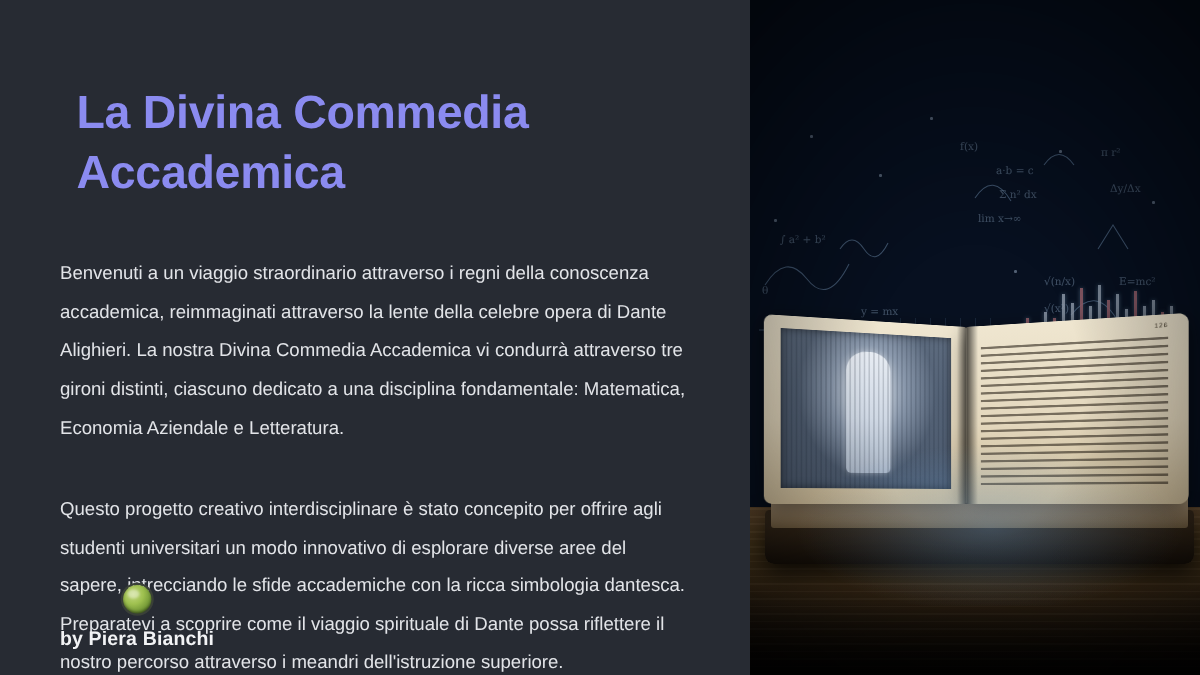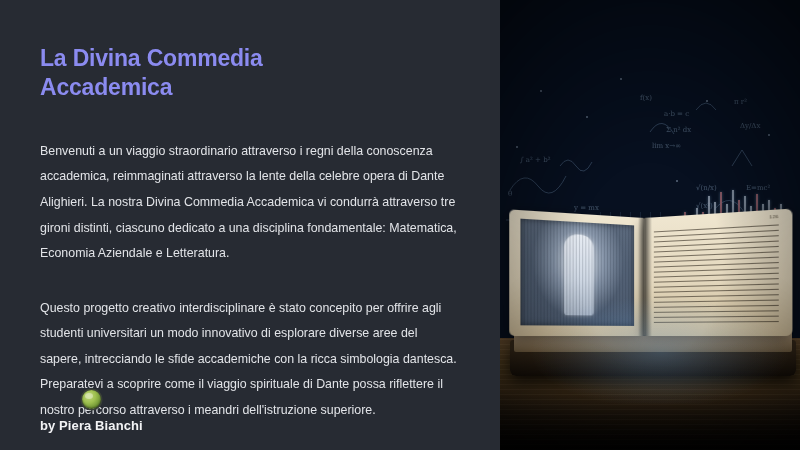--- a/index.html
+++ b/index.html
@@ -21,22 +21,22 @@
     position: absolute;
     left: 0;
     top: 0;
     width: 500px;
     height: 450px;
     box-sizing: border-box;
     padding: 44px 40px 0 40px;
     background: #272b33;
   }
   .title {
-    margin: 0;
-    font-size: 23px;
+    margin: 11px;
+    font-size: 31px;
     line-height: 1.28;
     font-weight: bold;
     color: #8b8bf0;
     letter-spacing: -0.2px;
     max-width: 360px;
   }
   .body-block {
     margin-top: 36px;
   }
   .para {

